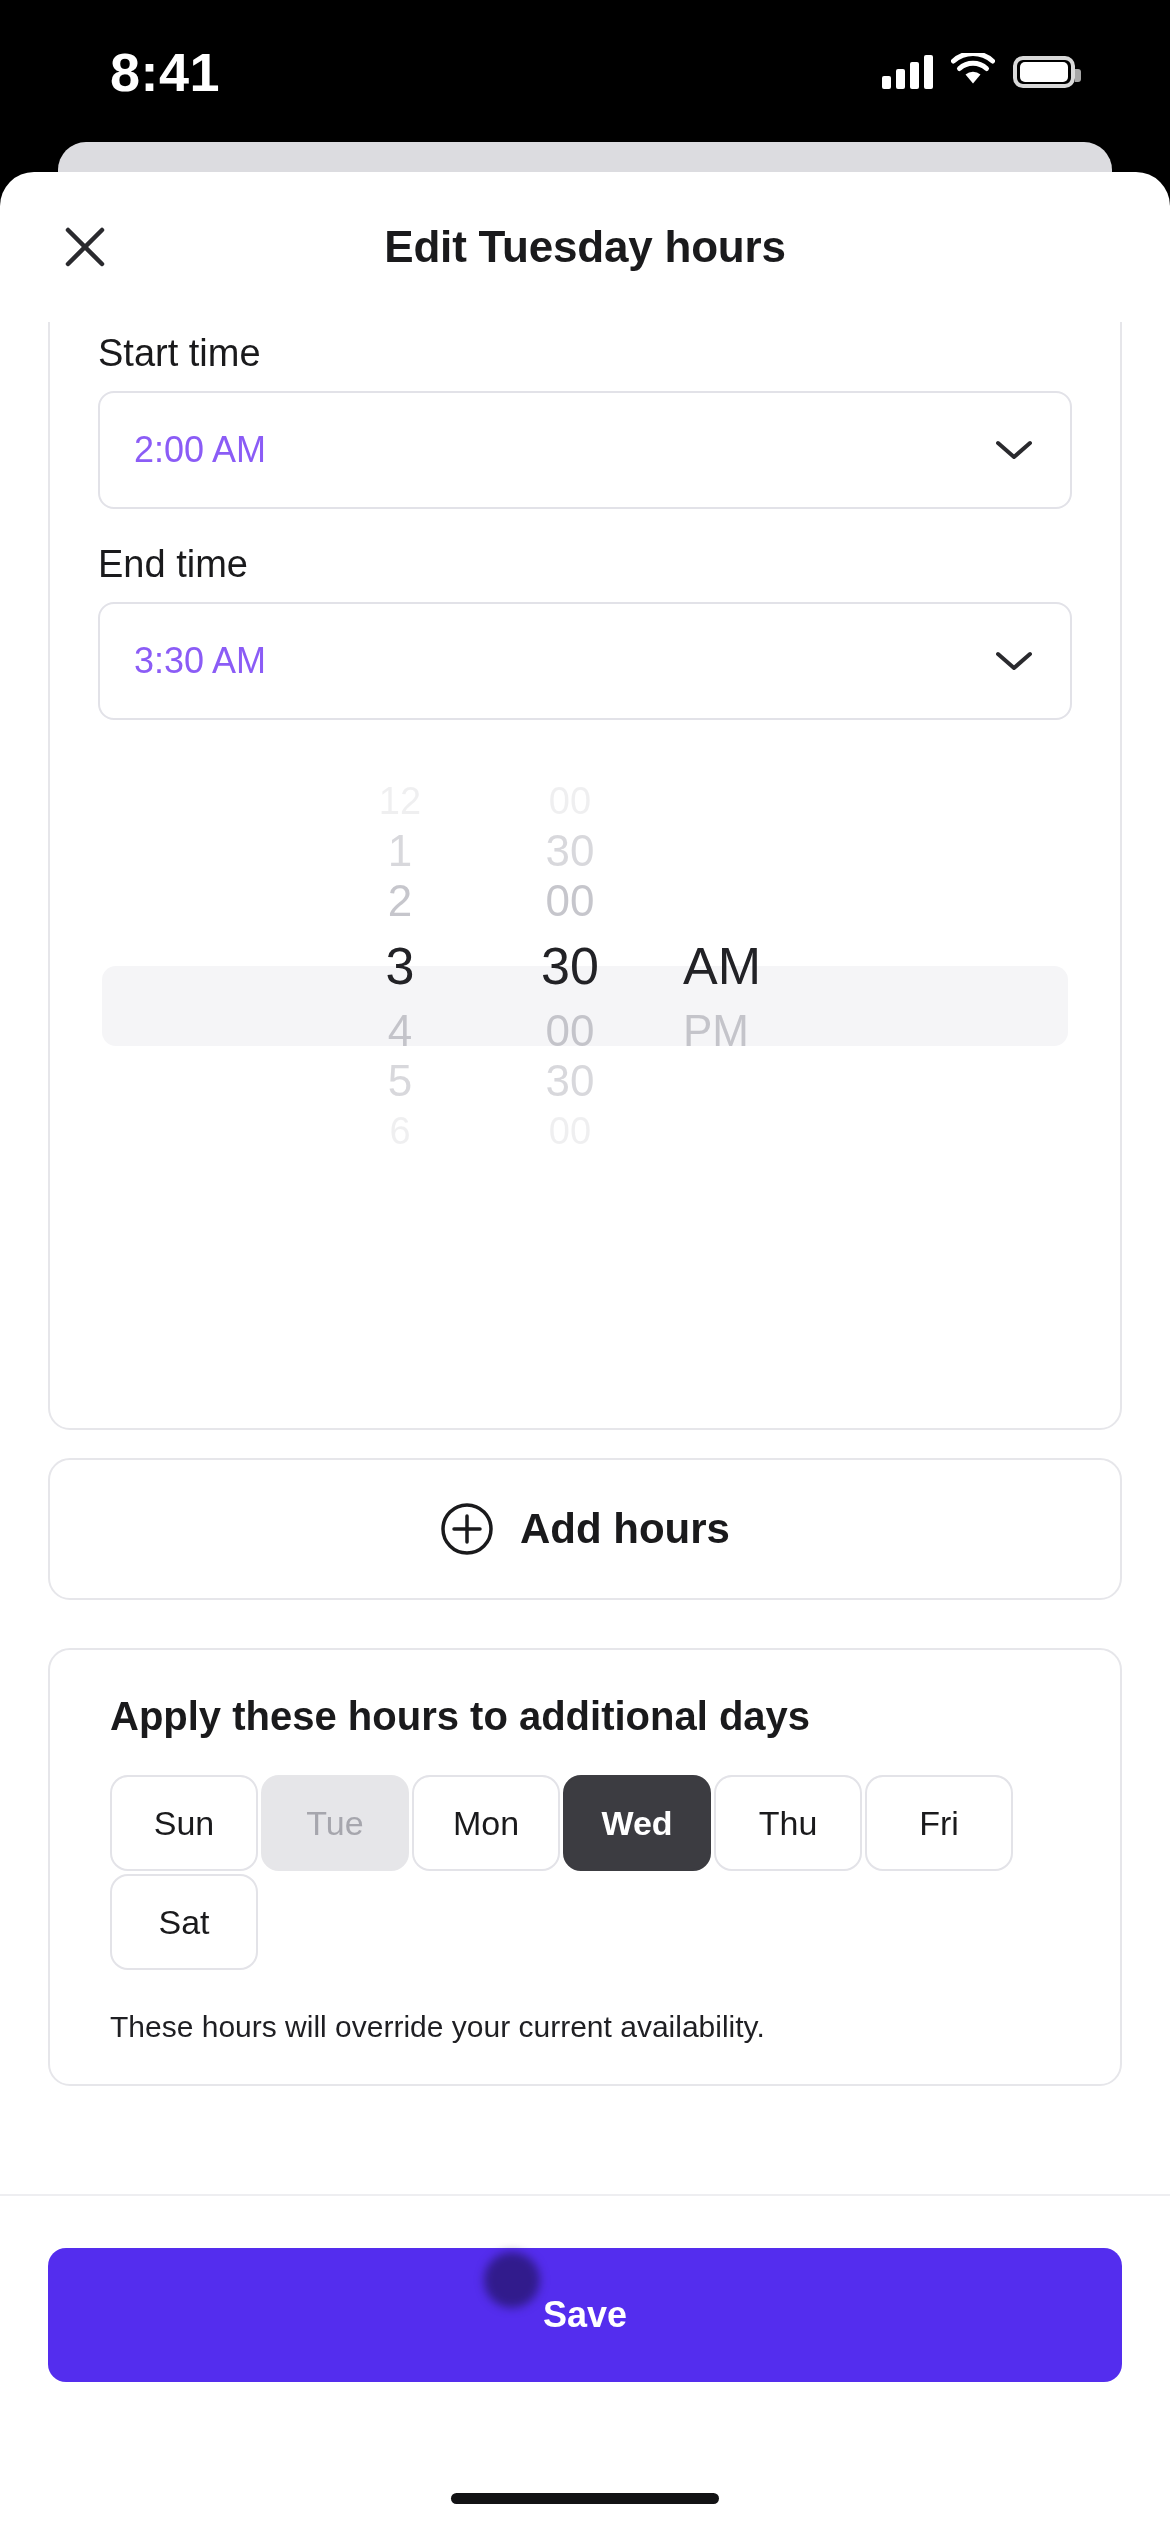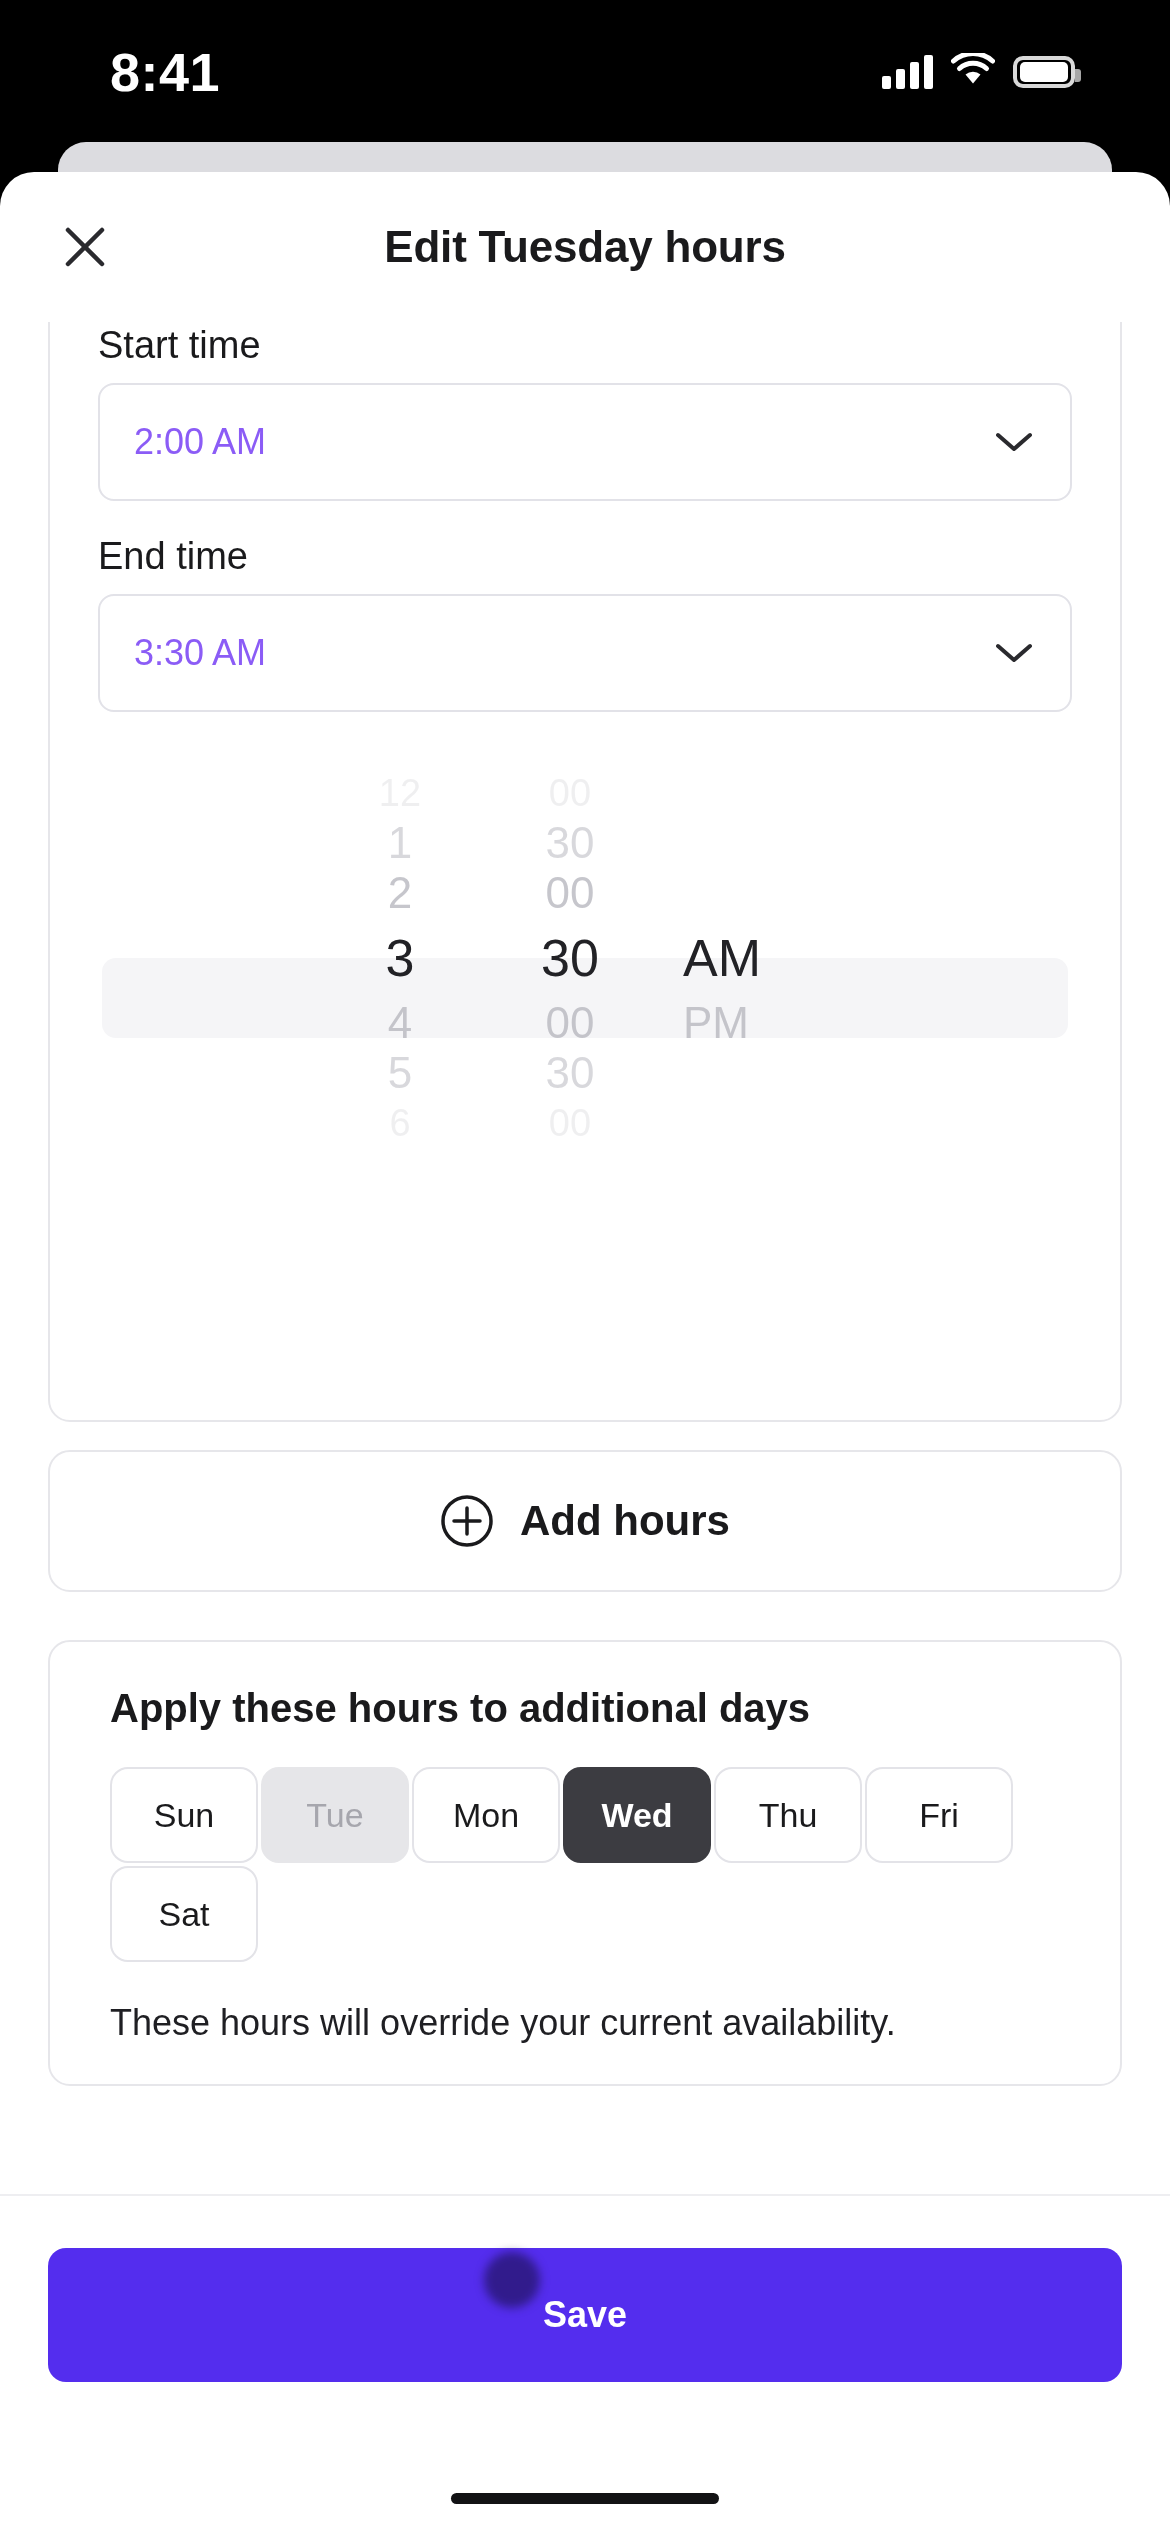--- a/index.html
+++ b/index.html
@@ -131,21 +131,21 @@
   .sheet-body {
     position: relative;
     height: 2000px;
     overflow: hidden;
   }
 
   .card {
     background: #ffffff;
     border: 2px solid #e6e6ea;
     border-radius: 22px;
-    margin: 0 48px;
+    margin: 8px 48px;
   }
 
   
   .hours-card {
     position: absolute;
     top: -70px;
     left: 0; right: 0;
     height: 1170px;
     padding: 0;
   }
@@ -286,21 +286,21 @@
     font-weight: 600;
   }
   .chip.disabled {
     background: #e6e6e9;
     border-color: #e6e6e9;
     color: #a6a6ad;
     cursor: default;
   }
   .override-note {
     margin: 40px 0 0 24px;
-    font-size: 36px;
+    font-size: 30px;
     color: #1f1f23;
   }
 
   
   .sheet-footer {
     position: absolute;
     left: 0; bottom: 0;
     width: 1170px;
     height: 338px;
     background: #ffffff;

